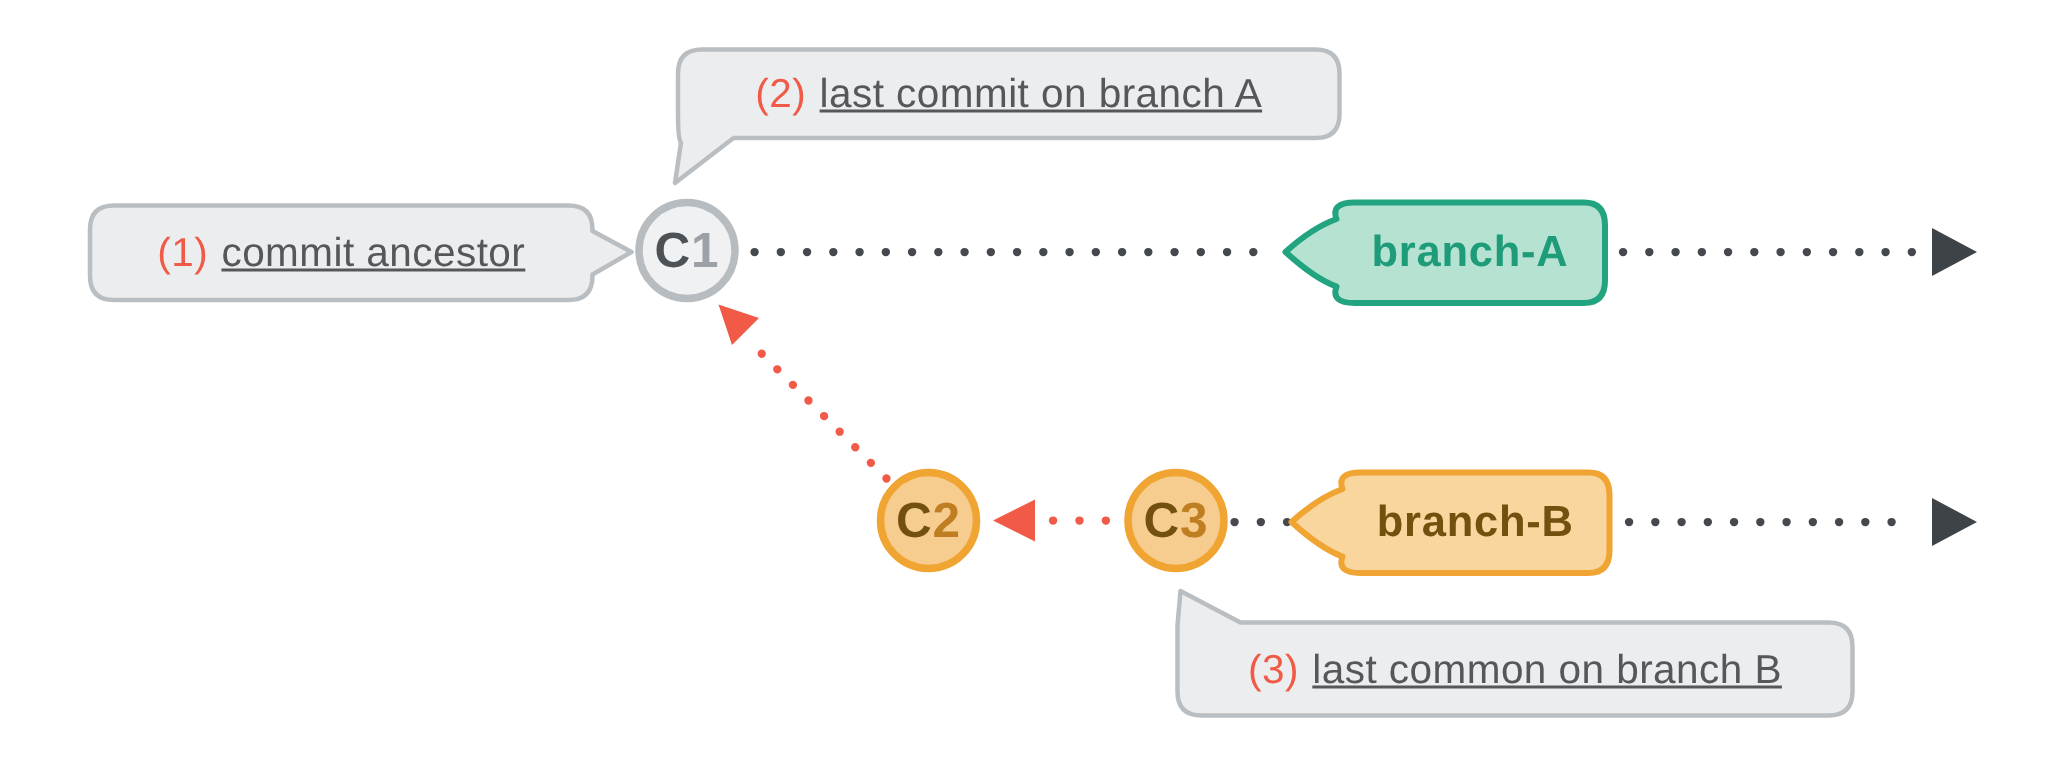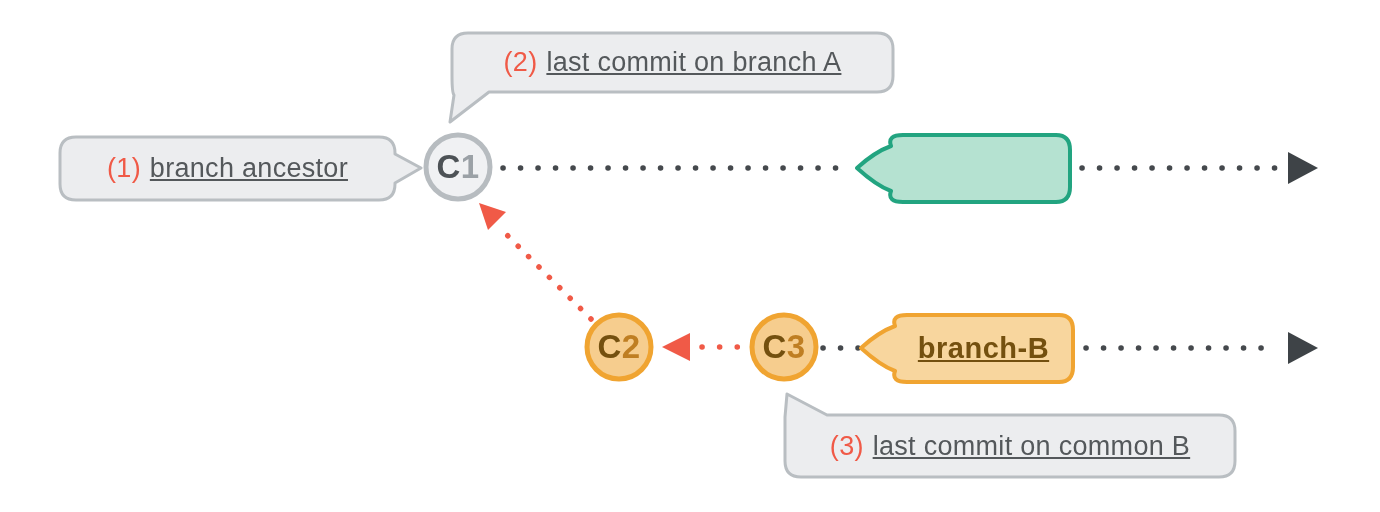--- a/index.html
+++ b/index.html
@@ -45,21 +45,21 @@
   .callout-text{font-size:27px;letter-spacing:.3px;color:var(--callout-text);white-space:nowrap;}
   .callout-text .num{color:var(--accent-red);}
   .callout-text .lbl{margin-left:.33em;text-decoration:underline;}
   .commit-text{font-size:33px;font-weight:bold;letter-spacing:.5px;white-space:nowrap;}
   .commit-text.gray .letter{color:var(--gray-commit-letter);}
   .commit-text.gray .digit{color:var(--gray-commit-digit);}
   .commit-text.orange .letter{color:var(--orange-text);}
   .commit-text.orange .digit{color:var(--orange-digit);}
   .branch-text{font-size:29px;font-weight:bold;letter-spacing:.5px;white-space:nowrap;}
   .branch-text.teal{color:var(--teal-text);}
-  .branch-text.orange{color:var(--orange-text);text-decoration:underline;}
+  .branch-text.orange{color:var(--orange-text);}
 </style>
 </head>
 <body>
 
 <div class="stage">
 
   <svg width="1380" height="512" viewBox="0 0 1380 512" aria-hidden="true">
 
     <path class="dots-dark" d="M 503 168 H 852"></path>
     <path class="dots-dark" d="M 1082 168 H 1276"></path>
@@ -85,35 +85,36 @@
     <circle class="commit-orange" cx="619" cy="347" r="32"></circle>
     <circle class="commit-orange" cx="784" cy="347" r="32"></circle>
   </svg>
 
   <div class="overlay callout-text" style="left:452px;top:33px;width:441px;height:59px;">
     <span class="num">(2)</span>
     <span class="lbl">last commit on branch A</span>
   </div>
   <div class="overlay callout-text" style="left:60px;top:137px;width:335px;height:63px;">
     <span class="num">(1)</span>
-    <span class="lbl">branch ancestor</span>
+    <span class="lbl">commit ancestor</span>
   </div>
   <div class="overlay callout-text" style="left:785px;top:415px;width:450px;height:62px;">
     <span class="num">(3)</span>
-    <span class="lbl">last commit on common B</span>
+    <span class="lbl">last common on branch B</span>
   </div>
 
   <div class="overlay commit-text gray" style="left:423px;top:133px;width:70px;height:68px;">
     <span class="letter">C</span>
       <span class="digit">1</span>
   </div>
   <div class="overlay commit-text orange" style="left:584px;top:313px;width:70px;height:68px;">
     <span class="letter">C</span>
       <span class="digit">2</span>
   </div>
   <div class="overlay commit-text orange" style="left:749px;top:313px;width:70px;height:68px;">
     <span class="letter">C</span>
       <span class="digit">3</span>
   </div>
 
+  <div class="overlay branch-text teal" style="left:890px;top:135px;width:180px;height:67px;">branch-A</div>
   <div class="overlay branch-text orange" style="left:894px;top:315px;width:179px;height:67px;">branch-B</div>
 
 </div>
 
 </body></html>

